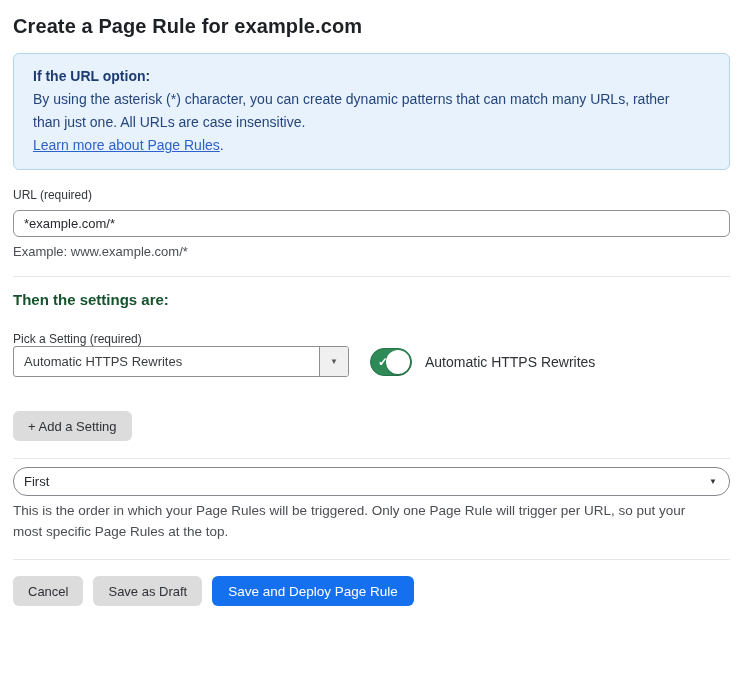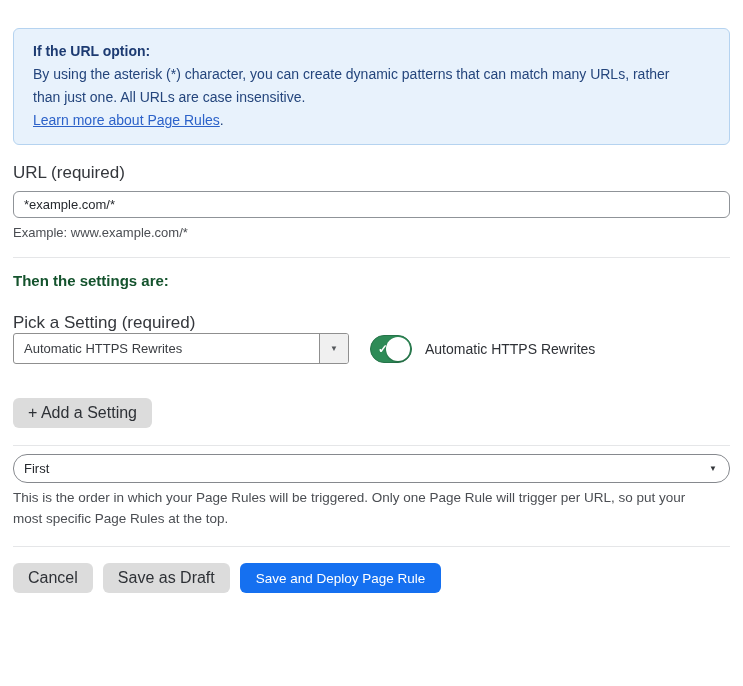--- a/index.html
+++ b/index.html
@@ -36,21 +36,21 @@
   .info-link {
     color: #2c62c9;
     text-decoration: underline;
     cursor: pointer;
   }
   .info-suffix { color: #24457c; }
 
   .field-label {
     display: block;
     margin-top: 18px;
-    font-size: 17px;
+    font-size: 12px;
     color: #34373c;
   }
 
   .text-input {
     display: block;
     margin-top: 8px;
     width: 717px;
     height: 27px;
     border: 1px solid #8f9398;
     border-radius: 6px;
@@ -161,21 +161,21 @@
   button {
     font-family: "Liberation Sans", sans-serif;
     border: none;
     cursor: pointer;
   }
   .gray-btn {
     height: 30px;
     padding: 0 15px;
     background: #dcdcdc;
     border-radius: 6px;
-    font-size: 16px;
+    font-size: 13px;
     color: #2e3136;
   }
   .add-setting-btn { margin-top: 34px; display: inline-block; }
 
   .select-box {
     margin-top: 8px;
     width: 717px;
     height: 29px;
     border: 1px solid #86898e;
     border-radius: 14px;
@@ -212,20 +212,21 @@
     border-radius: 6px;
     font-size: 13.5px;
     color: #ffffff;
   }
 </style>
 </head>
 <body>
 
 <div class="page">
 
+  <h1 class="page-title">Create a Page Rule for example.com</h1>
 
   <div class="info-box">
     <div class="info-heading">If the URL option:</div>
     <div class="info-body">By using the asterisk (*) character, you can create dynamic patterns that can match many URLs, rather than just one. All URLs are case insensitive.</div>
     <div class="info-link-line"><a class="info-link">Learn more about Page Rules</a><span class="info-suffix">.</span></div>
   </div>
 
   <label class="field-label">URL (required)</label>
   <input class="text-input" type="text" value="*example.com/*" style="">
   <div class="field-hint">Example: www.example.com/*</div>

